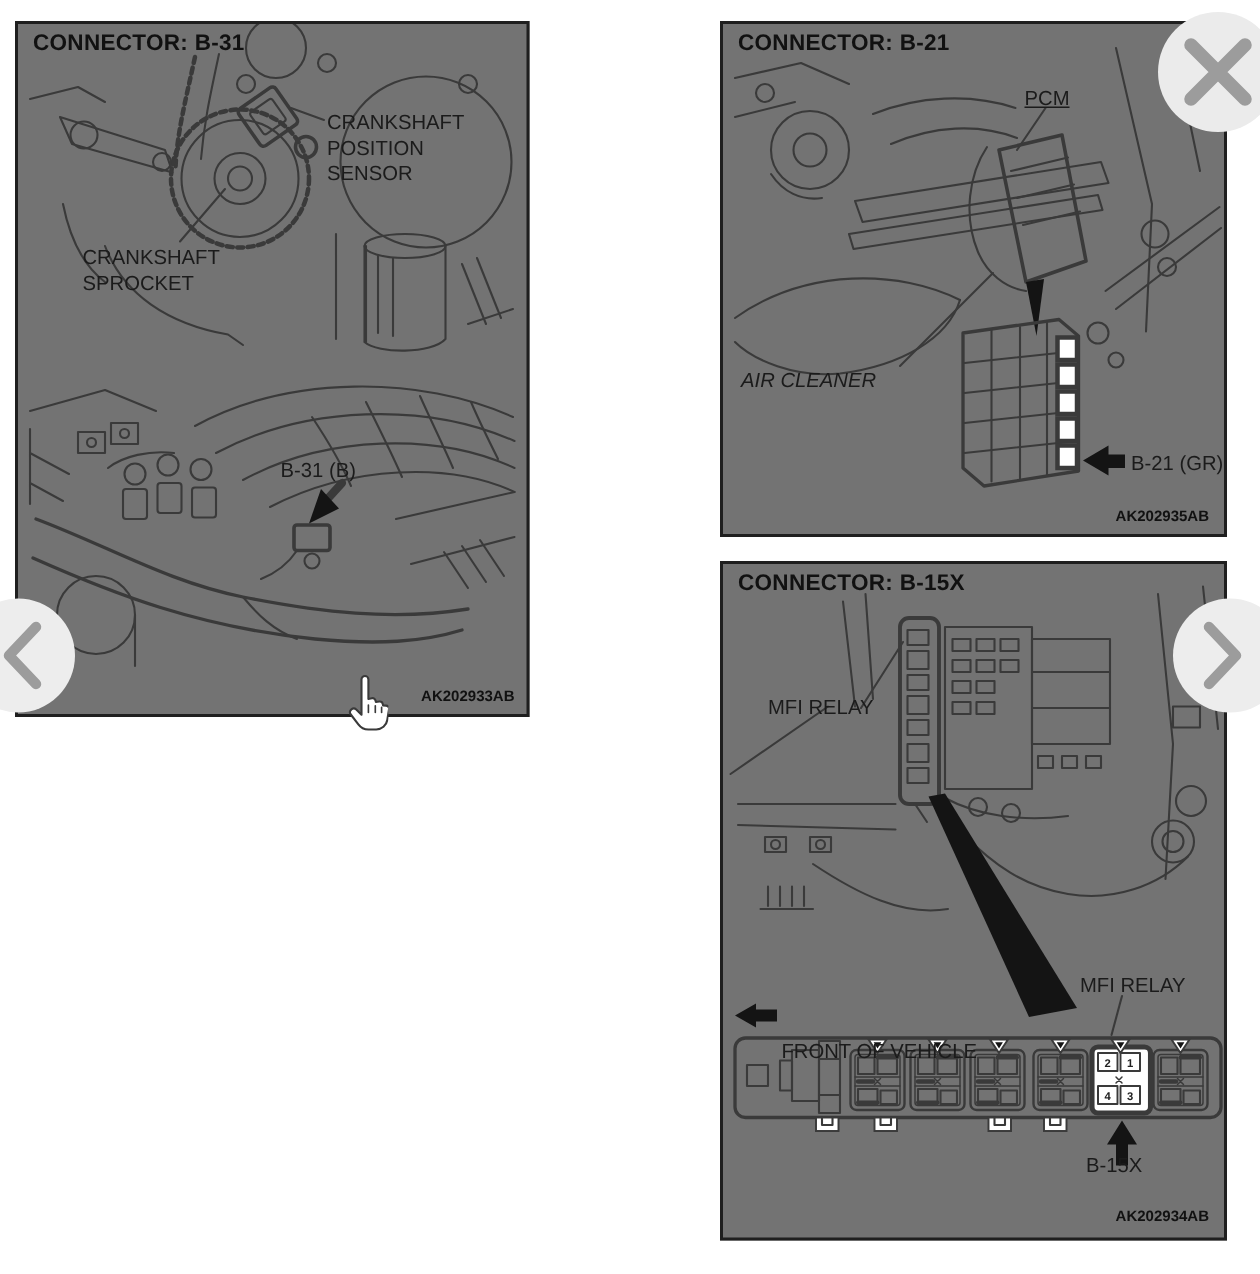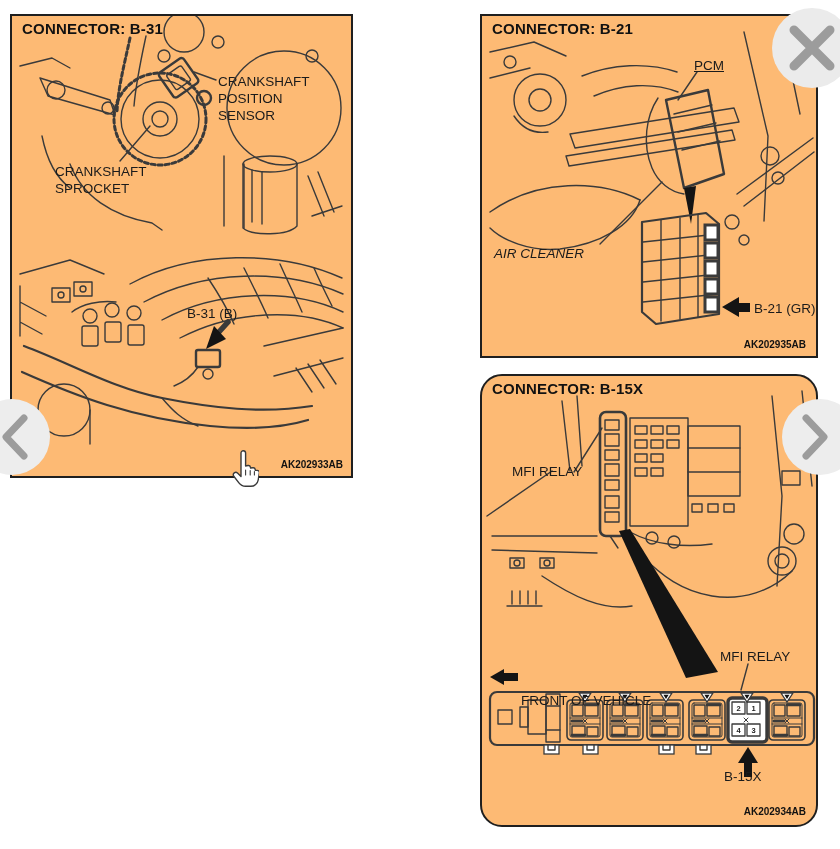--- a/index.html
+++ b/index.html
@@ -1,18 +1,18 @@
 <!DOCTYPE html>
 <html><head>
 <meta charset="utf-8">
 <style>
   html,body{margin:0;padding:0;background:#fff;overflow:hidden;}
   .stage{position:relative;width:840px;height:849px;background:#fff;
          font-family:"Liberation Sans",sans-serif;}
-  .panel{position:absolute;border:2px solid #1f1f1f;background:#fdba74;box-sizing:border-box;}
+  .panel{position:absolute;border:2px solid #1f1f1f;background:#737373;box-sizing:border-box;}
   .lbl{position:absolute;font-size:13.5px;line-height:17px;color:#1b1b1b;
        white-space:nowrap;z-index:3;}
   .hdr{position:absolute;font-size:15px;font-weight:700;color:#111;letter-spacing:.2px;
        white-space:nowrap;z-index:3;}
   .code{position:absolute;font-size:10px;font-weight:700;color:#111;z-index:3;}
   .art{position:absolute;left:0;top:0;z-index:1;}
   .art .ln{stroke:#3a3a3a;fill:none;stroke-width:1.4;stroke-linecap:round;stroke-linejoin:round;}
   .art .w2{stroke-width:2.2;}
   .art .w3{stroke-width:3;}
   .art .thick{stroke-width:2.4;}
@@ -150,27 +150,27 @@
       <rect class="wfill" style="stroke-width:3" x="223" y="227" width="13" height="15"></rect>
       <rect class="wfill" style="stroke-width:3" x="223" y="245" width="13" height="15"></rect>
       <rect class="wfill" style="stroke-width:3" x="223" y="263" width="13" height="15"></rect>
       <rect class="wfill" style="stroke-width:3" x="223" y="281" width="13" height="15"></rect>
       <circle class="ln" cx="250" cy="206" r="7"></circle>
       <circle class="ln" cx="262" cy="224" r="5"></circle>
 
       <polygon class="fill" points="240,291 257,281 257,287 268,287 268,296 257,296 257,301"></polygon>
     </svg>
     <div class="hdr" style="left:10px;top:4px;">CONNECTOR: B-21</div>
-    <div class="lbl" style="left:212px;top:41px;text-decoration:underline;">PCM</div>
+    <div class="lbl" style="left:201px;top:41px;text-decoration:underline;">PCM</div>
     <div class="lbl" style="left:12px;top:229px;font-style:italic;">AIR CLEANER</div>
     <div class="lbl" style="left:272px;top:284px;">B-21 (GR)</div>
     <div class="code" style="right:10px;bottom:6px;">AK202935AB</div>
   </div>
 
-  <div class="panel" style="left:480px;top:374px;width:338px;height:453px;border-radius:22px;">
+  <div class="panel" style="left:480px;top:374px;width:338px;height:453px;">
     <svg class="art" width="334" height="449" viewBox="0 0 334 449">
       <defs>
         <g id="socket">
           <rect class="ln" style="stroke-width:1.6" x="0" y="0" width="36" height="40" rx="4"></rect>
           <rect class="ln" style="stroke-width:1" x="3" y="3" width="30" height="34" rx="2"></rect>
           <path class="ln" style="stroke-width:1" d="M3,18 L33,18 M3,24 L33,24"></path>
           <path class="ln w3" d="M5,21 L15,21"></path>
           <rect class="ln" x="5" y="5" width="11" height="11"></rect>
           <rect class="ln" x="18" y="4" width="13" height="12"></rect>
           <path class="ln" style="stroke-width:2.6" d="M18,5 L31,5"></path>

